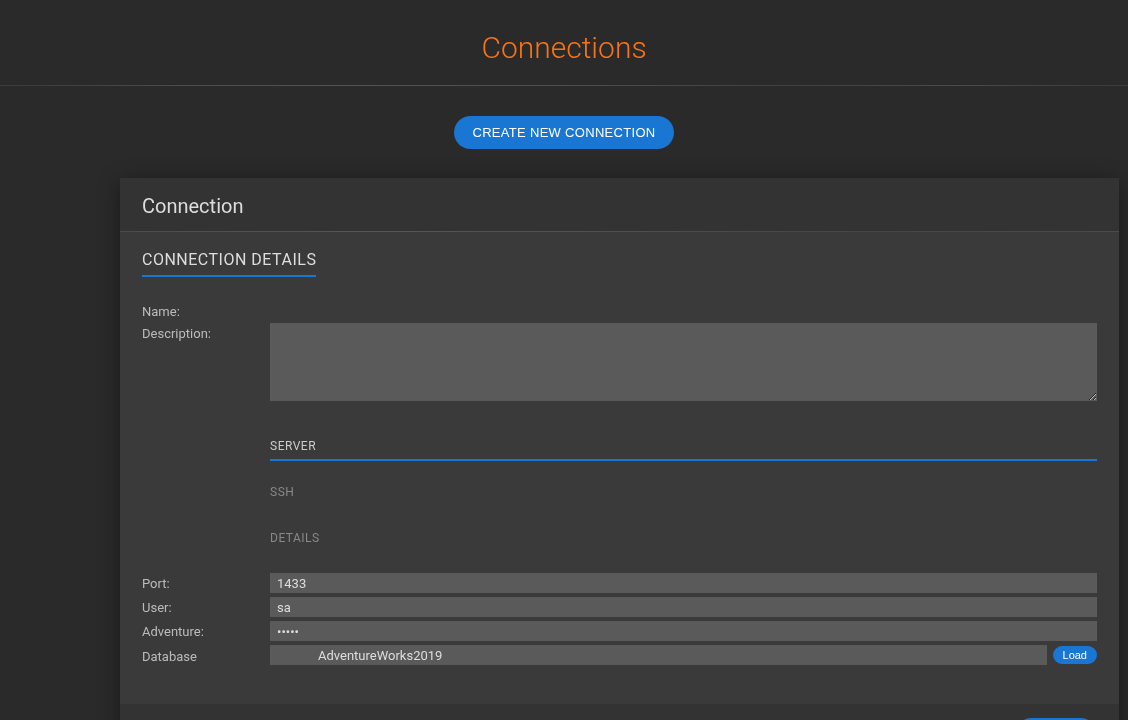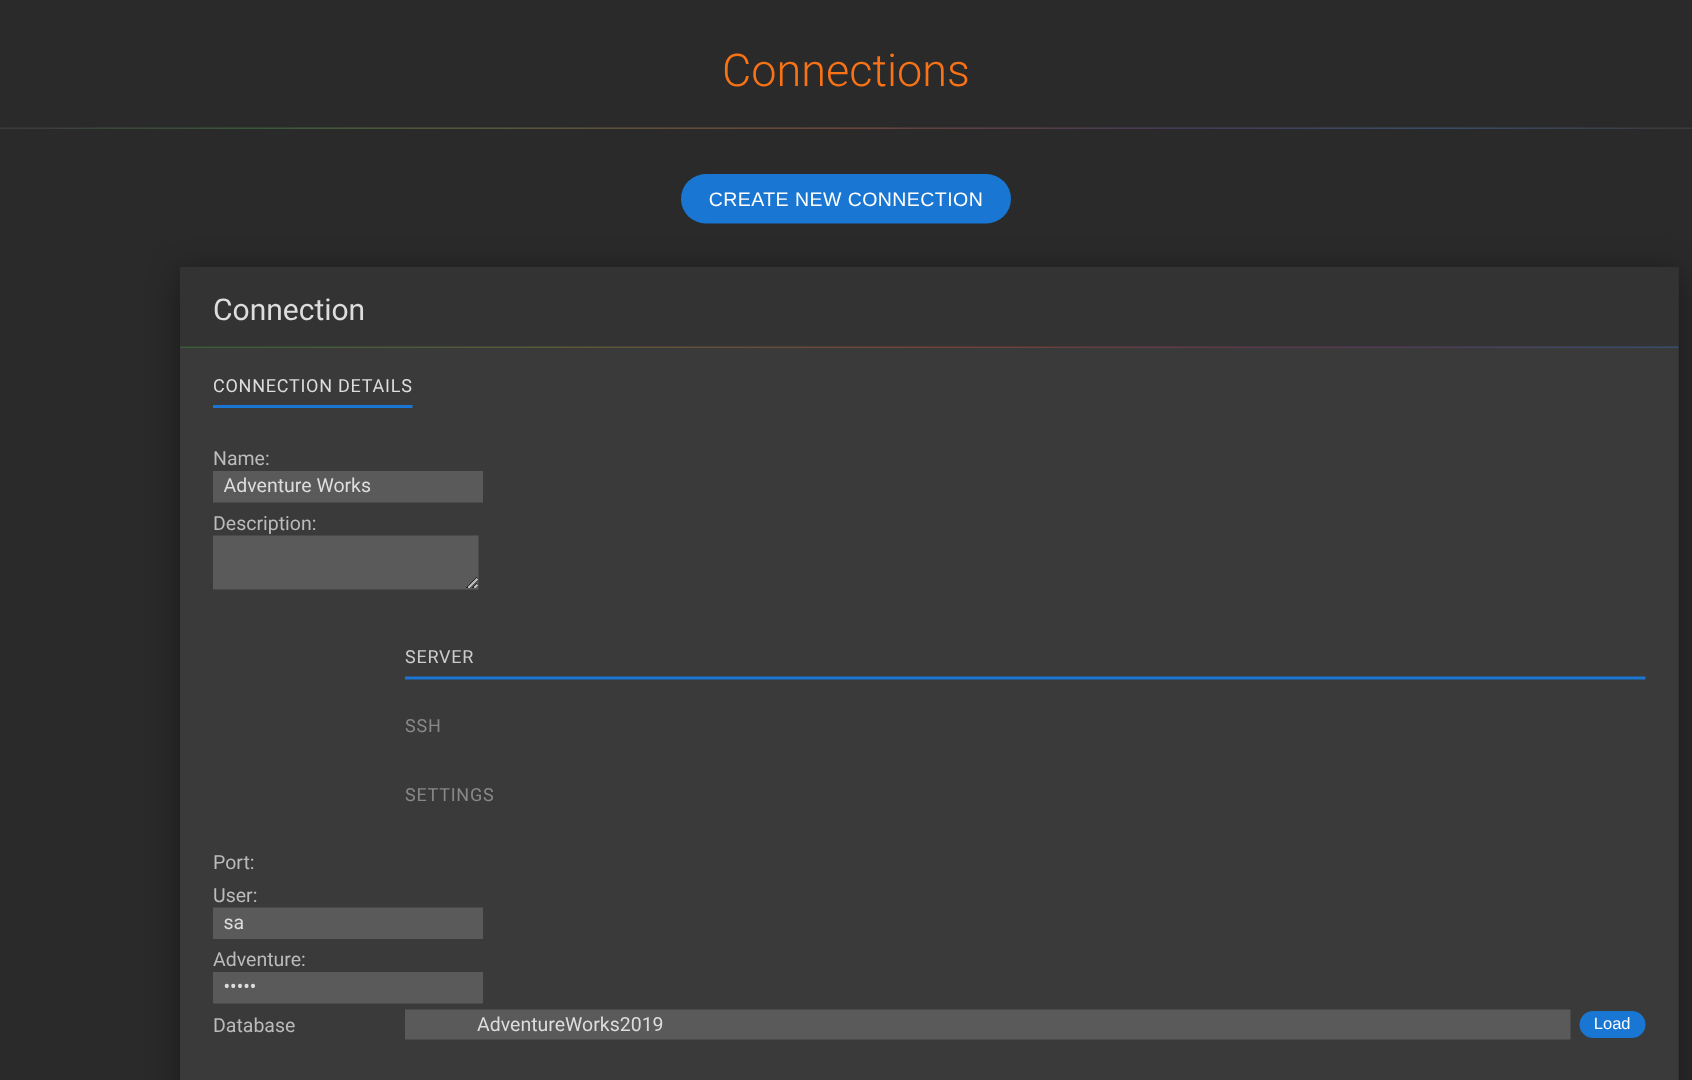--- a/index.html
+++ b/index.html
@@ -83,35 +83,34 @@
       padding: 18px 22px 24px;
       background: #3a3a3a;
     }
     .main-tabs {
       display: flex;
       gap: 0;
       margin-bottom: 24px;
     }
     .main-tab {
       padding: 0 0 6px 0;
-      font-size: 12px;
+      font-size: 16px;
       letter-spacing: 0.5px;
       color: #aaa;
       cursor: pointer;
       border-bottom: 2px solid transparent;
     }
     .main-tab.active {
       color: #ddd;
       border-bottom: 2px solid #1976d2;
     }
     .form-row {
       display: flex;
       margin-bottom: 4px;
       align-items: flex-start;
-      flex-direction: column;
     }
     .form-label {
       width: 128px;
       font-size: 13px;
       color: #bbb;
       padding-top: 3px;
     }
     .form-input {
       flex: 1;
       background: #5a5a5a;
@@ -229,35 +228,35 @@
   <div class="modal-header">
     <h2 class="modal-title">Connection</h2>
   </div>
   <div class="modal-body">
     <div class="main-tabs">
       <div class="main-tab active">CONNECTION DETAILS</div>
     </div>
 
     <div class="form-row">
       <label class="form-label">Name:</label>
-      <input class="form-input" type="text" value="Adventure Works" style="">
     </div>
     <div class="form-row">
       <label class="form-label">Description:</label>
       <textarea class="form-textarea" style=""></textarea>
     </div>
 
     <div class="sub-tabs">
       <div class="sub-tab active">SERVER</div>
       <div class="sub-tab">SSH</div>
-      <div class="sub-tab">SETTINGS</div>
+      <div class="sub-tab">DETAILS</div>
     </div>
 
     <div class="form-row">
       <label class="form-label">Port:</label>
+      <input class="form-input" type="text" value="1433" style="">
     </div>
     <div class="form-row">
       <label class="form-label">User:</label>
       <input class="form-input" type="text" value="sa" style="">
     </div>
     <div class="form-row">
       <label class="form-label">Adventure:</label>
       <input class="form-input" type="text" value="•••••" style="">
     </div>
     <div class="database-row">

